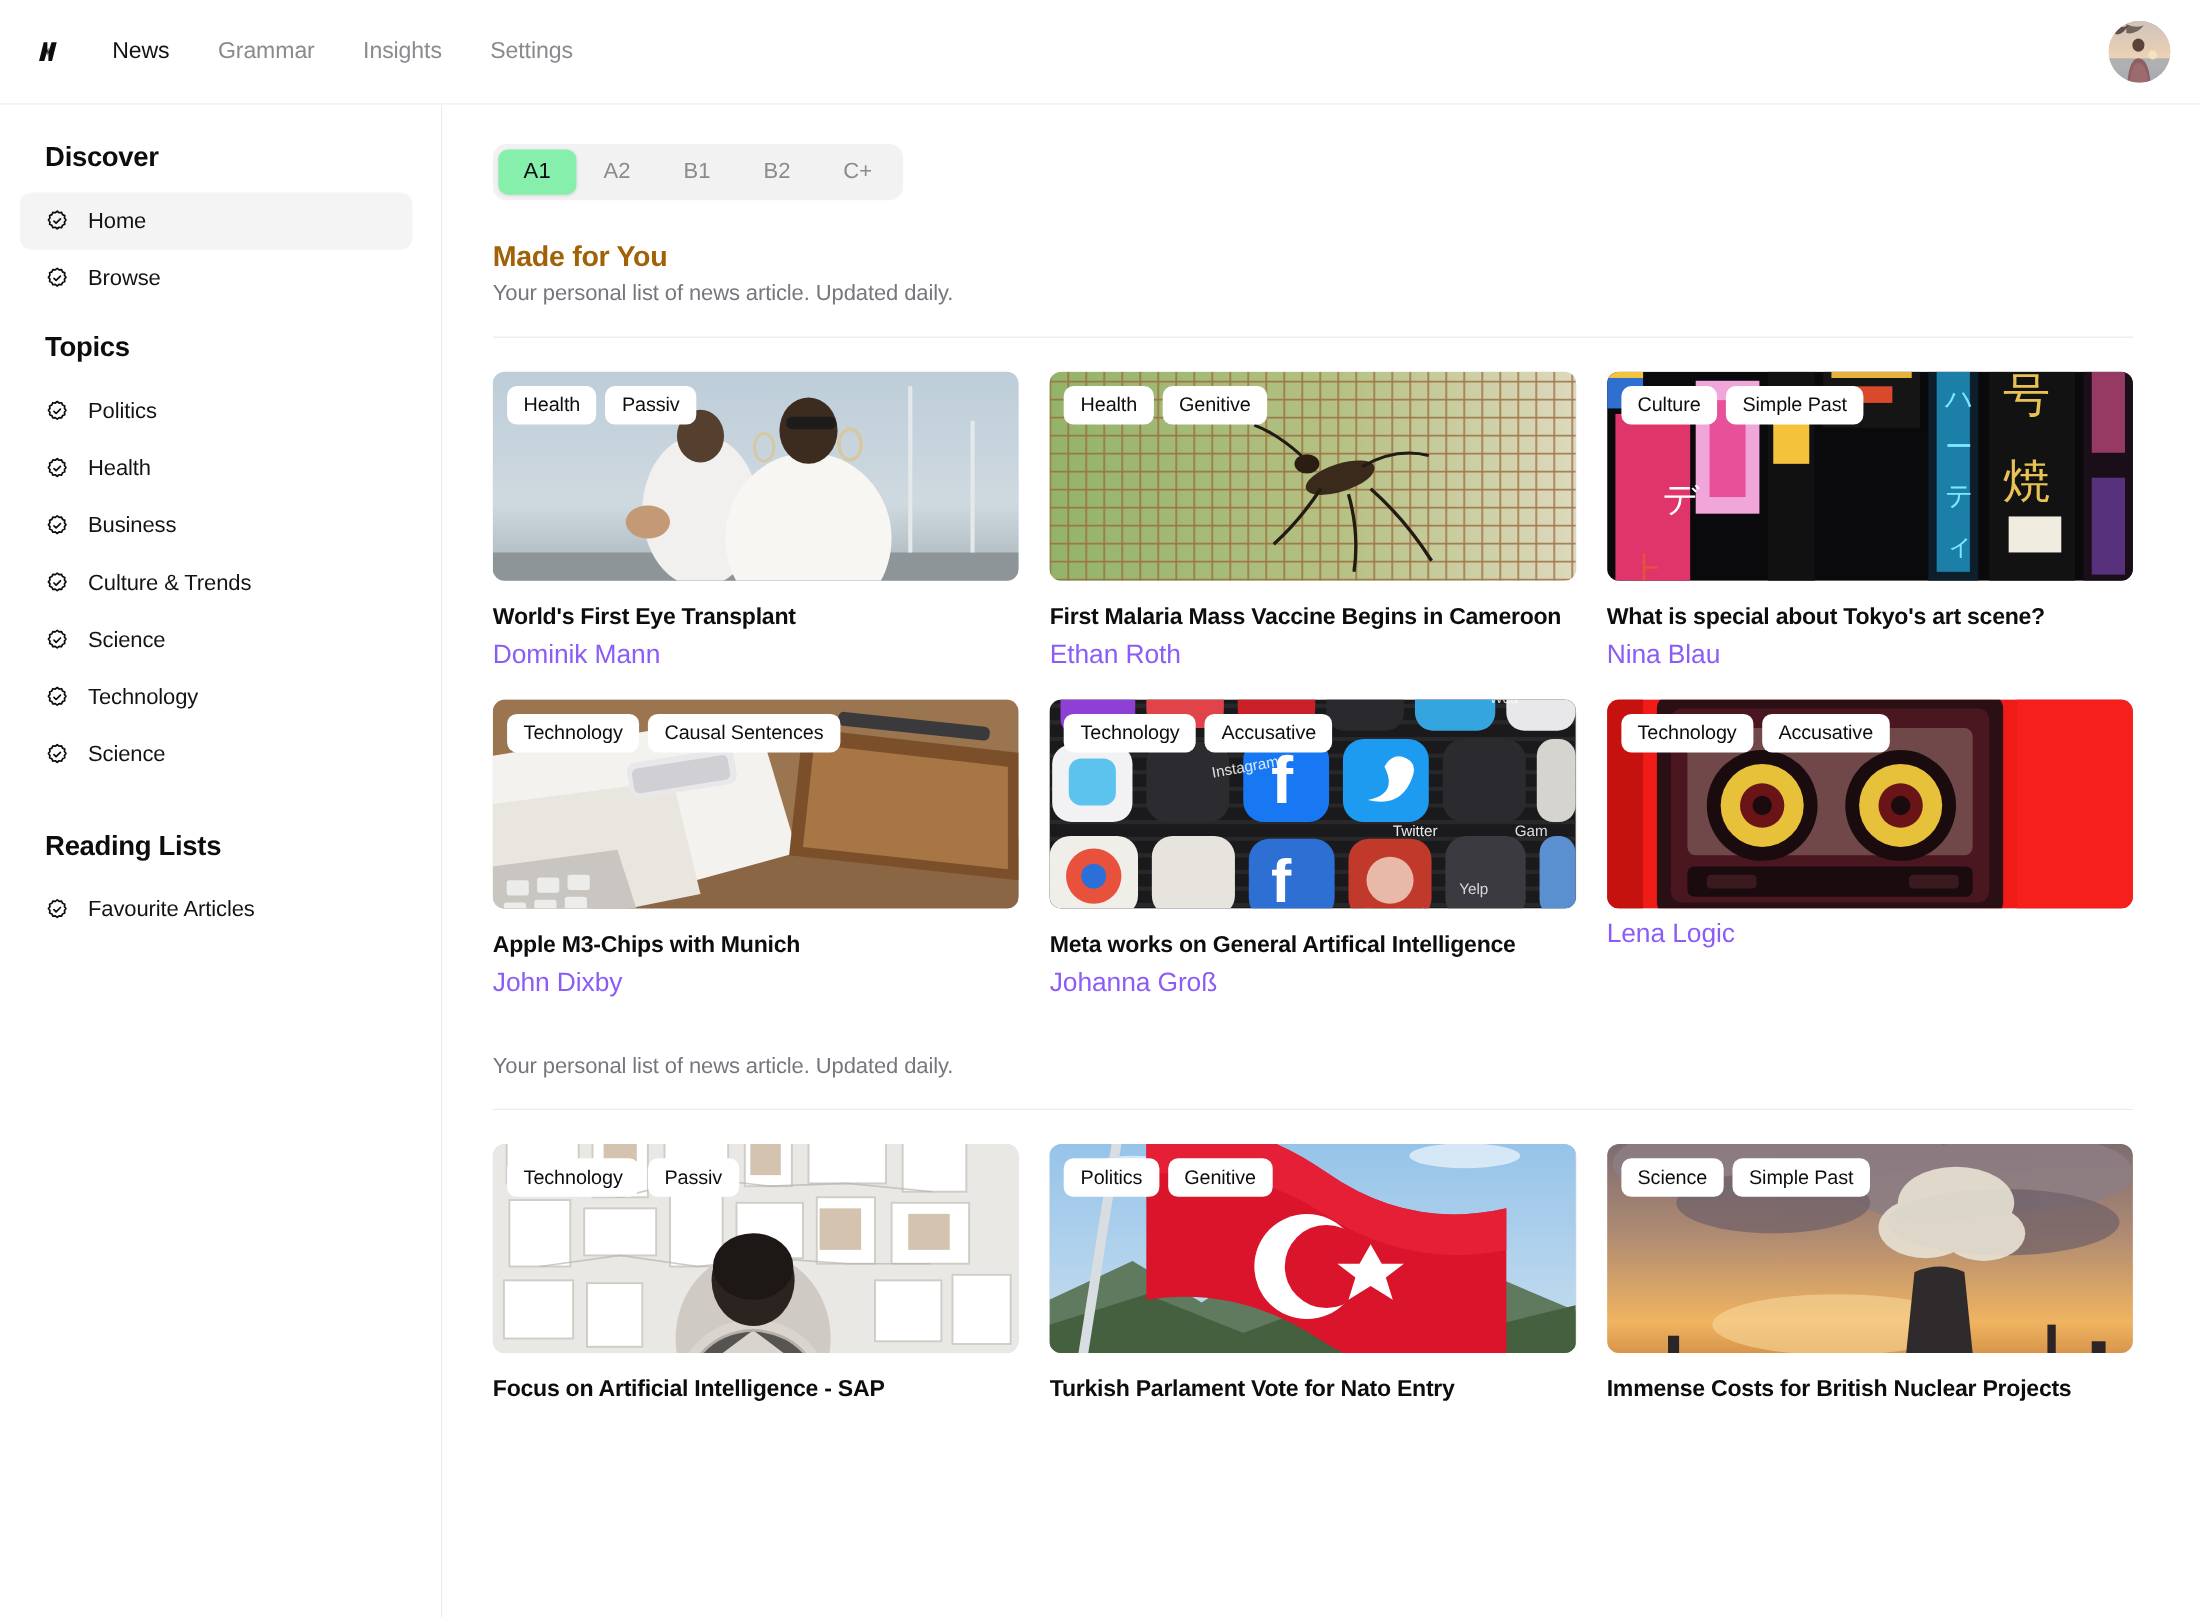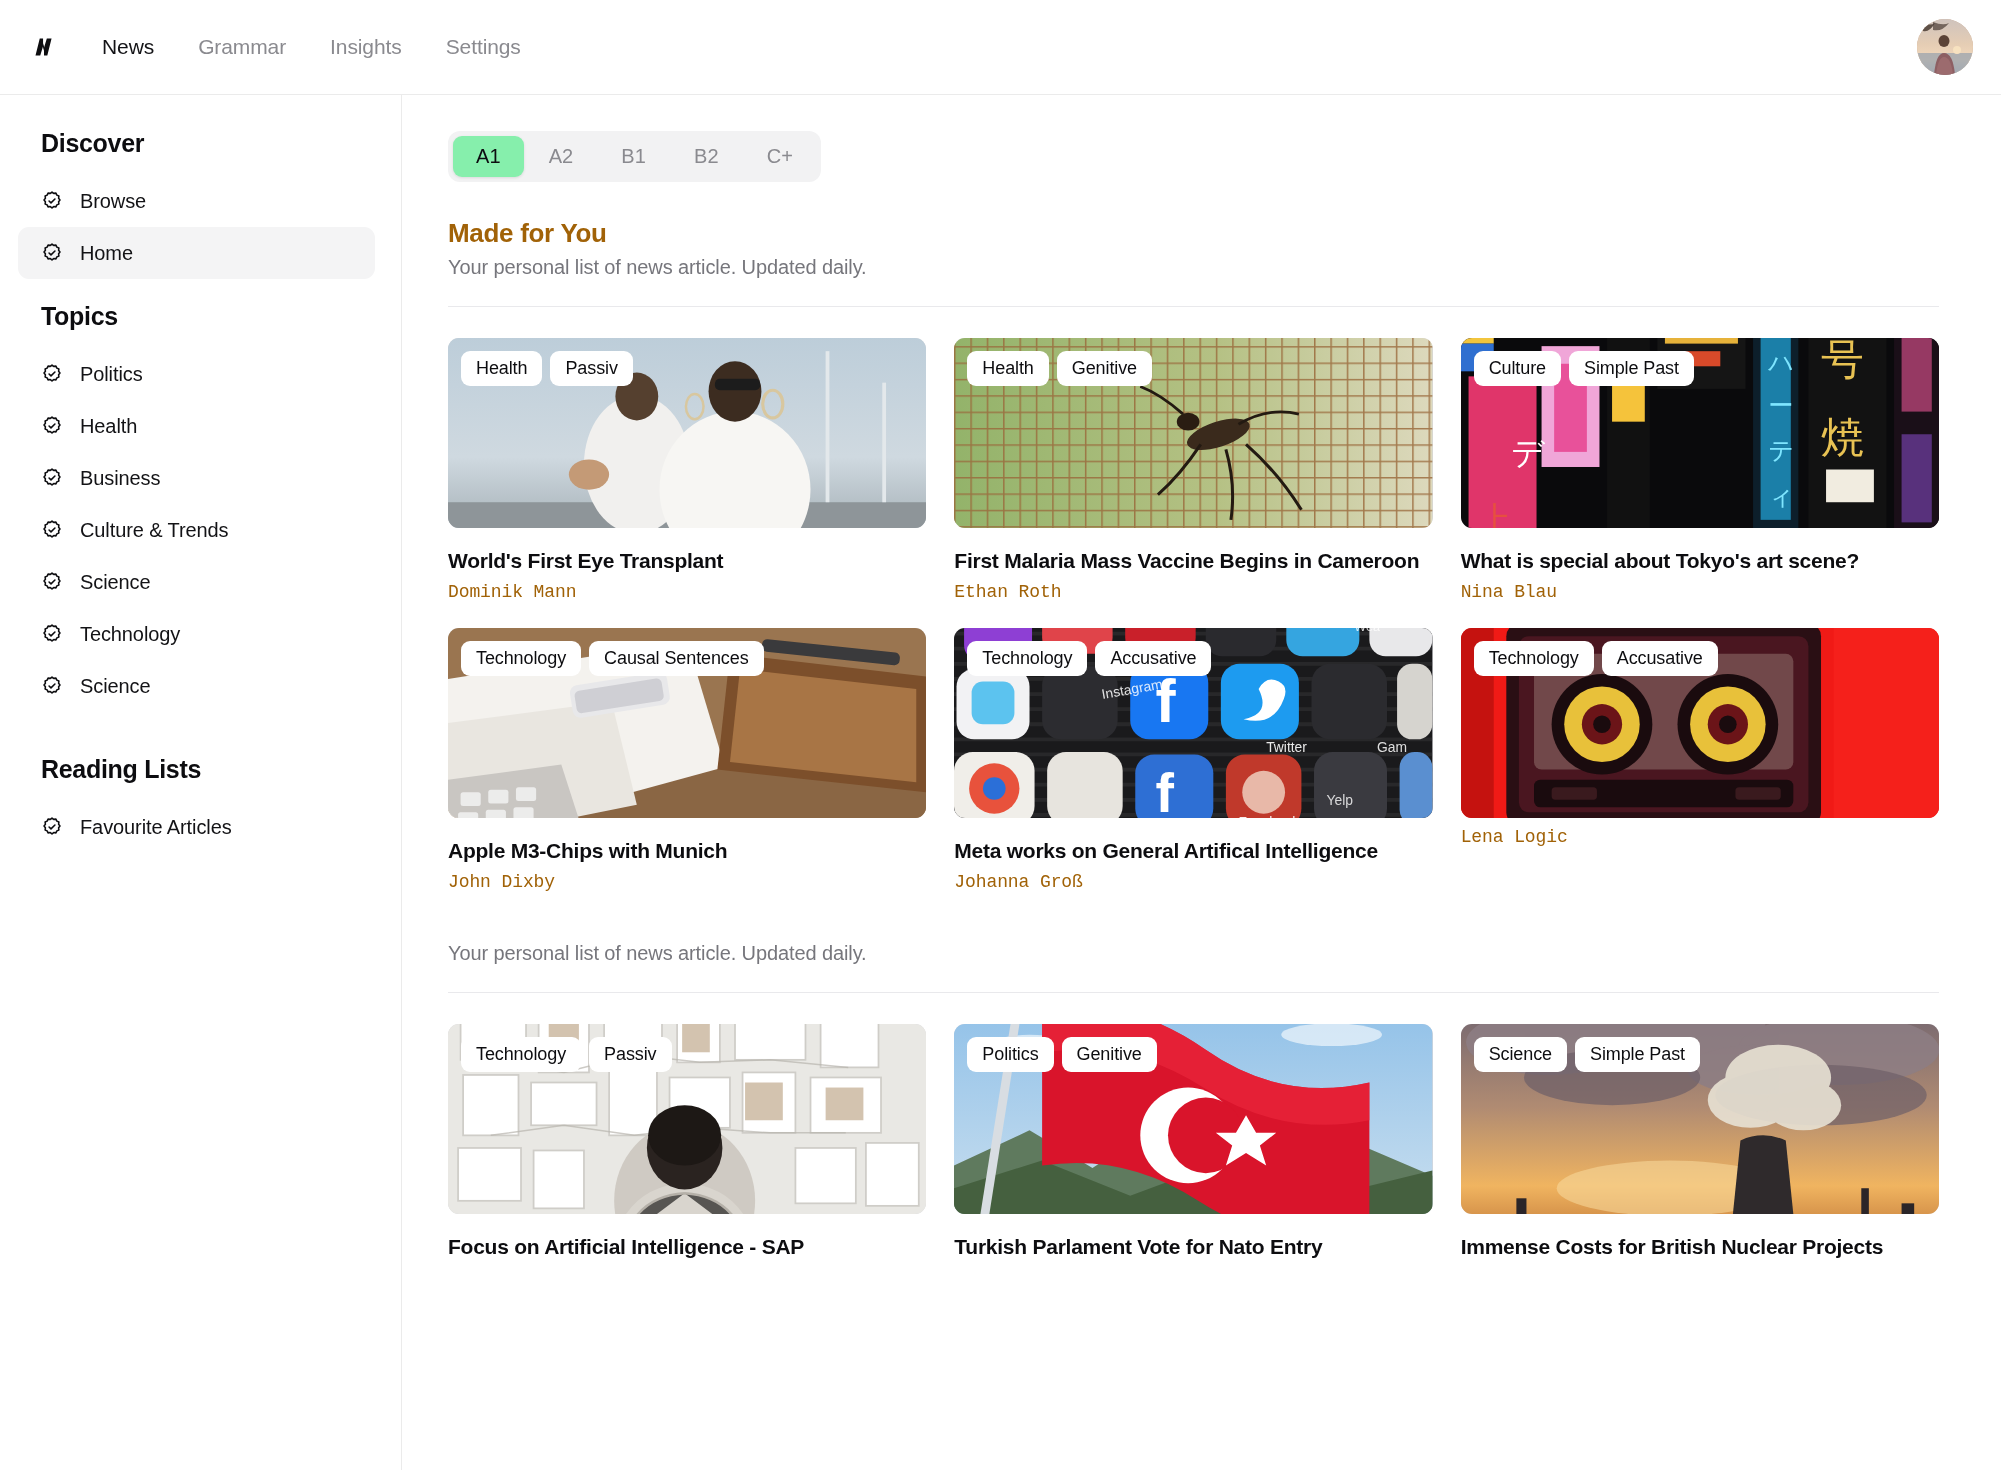--- a/index.html
+++ b/index.html
@@ -171,24 +171,23 @@
   .card-title {
     margin-top: 20px;
     font-size: 21px;
     font-weight: bold;
     color: #0d0d10;
     letter-spacing: -0.25px;
     line-height: 1.2;
   }
   .card-author {
     margin-top: 9px;
-    font-size: 18px;
-    color: #a16207;
+    font-size: 24px;
+    color: #8b5cf6;
     letter-spacing: -0.1px;
-    font-family: Liberation Mono, monospace;
   }
 </style>
 </head>
 <body>
 
 <div class="topnav">
   <div class="logo">
     <svg viewBox="0 0 36 36" width="34" height="34" aria-hidden="true">
       <path d="M9 27 L13.5 9 L17 9 L17 22 L21 9 L26 9 L21.5 27 L18 27 L18 14 L14 27 Z" fill="#0d0d10"></path>
     </svg>
@@ -220,38 +219,38 @@
     </svg>
   </div>
 </div>
 
 <div class="body-wrap">
 
   <div class="sidebar">
 
     <div class="side-heading">Discover</div>
 
+    <div class="side-item active">
+      <span>
+        <svg class="badge-icon" viewBox="0 0 24 24" fill="none" stroke="#0d0d10" stroke-width="1.7" stroke-linecap="round" stroke-linejoin="round">
+          <path d="M12 2.2 l1.9 1.5 2.4 -.3 1 2.2 2.2 1 -.3 2.4 1.5 1.9 -1.5 1.9 .3 2.4 -2.2 1 -1 2.2 -2.4 -.3 -1.9 1.5 -1.9 -1.5 -2.4 .3 -1 -2.2 -2.2 -1 .3 -2.4 -1.5 -1.9 1.5 -1.9 -.3 -2.4 2.2 -1 1 -2.2 2.4 .3z"></path>
+          <path d="M8.8 12 l2.1 2.1 4.3 -4.3"></path>
+        </svg>
+      </span>
+      <span class="label">Home</span>
+    </div>
+
     <div class="side-item">
       <span>
         <svg class="badge-icon" viewBox="0 0 24 24" fill="none" stroke="#0d0d10" stroke-width="1.7" stroke-linecap="round" stroke-linejoin="round">
           <path d="M12 2.2 l1.9 1.5 2.4 -.3 1 2.2 2.2 1 -.3 2.4 1.5 1.9 -1.5 1.9 .3 2.4 -2.2 1 -1 2.2 -2.4 -.3 -1.9 1.5 -1.9 -1.5 -2.4 .3 -1 -2.2 -2.2 -1 .3 -2.4 -1.5 -1.9 1.5 -1.9 -.3 -2.4 2.2 -1 1 -2.2 2.4 .3z"></path>
           <path d="M8.8 12 l2.1 2.1 4.3 -4.3"></path>
         </svg>
       </span>
       <span class="label">Browse</span>
-    </div>
-
-    <div class="side-item active">
-      <span>
-        <svg class="badge-icon" viewBox="0 0 24 24" fill="none" stroke="#0d0d10" stroke-width="1.7" stroke-linecap="round" stroke-linejoin="round">
-          <path d="M12 2.2 l1.9 1.5 2.4 -.3 1 2.2 2.2 1 -.3 2.4 1.5 1.9 -1.5 1.9 .3 2.4 -2.2 1 -1 2.2 -2.4 -.3 -1.9 1.5 -1.9 -1.5 -2.4 .3 -1 -2.2 -2.2 -1 .3 -2.4 -1.5 -1.9 1.5 -1.9 -.3 -2.4 2.2 -1 1 -2.2 2.4 .3z"></path>
-          <path d="M8.8 12 l2.1 2.1 4.3 -4.3"></path>
-        </svg>
-      </span>
-      <span class="label">Home</span>
     </div>
 
     <div class="side-heading topics">Topics</div>
 
     <div class="side-item">
       <span>
         <svg class="badge-icon" viewBox="0 0 24 24" fill="none" stroke="#0d0d10" stroke-width="1.7" stroke-linecap="round" stroke-linejoin="round">
           <path d="M12 2.2 l1.9 1.5 2.4 -.3 1 2.2 2.2 1 -.3 2.4 1.5 1.9 -1.5 1.9 .3 2.4 -2.2 1 -1 2.2 -2.4 -.3 -1.9 1.5 -1.9 -1.5 -2.4 .3 -1 -2.2 -2.2 -1 .3 -2.4 -1.5 -1.9 1.5 -1.9 -.3 -2.4 2.2 -1 1 -2.2 2.4 .3z"></path>
           <path d="M8.8 12 l2.1 2.1 4.3 -4.3"></path>
         </svg>

